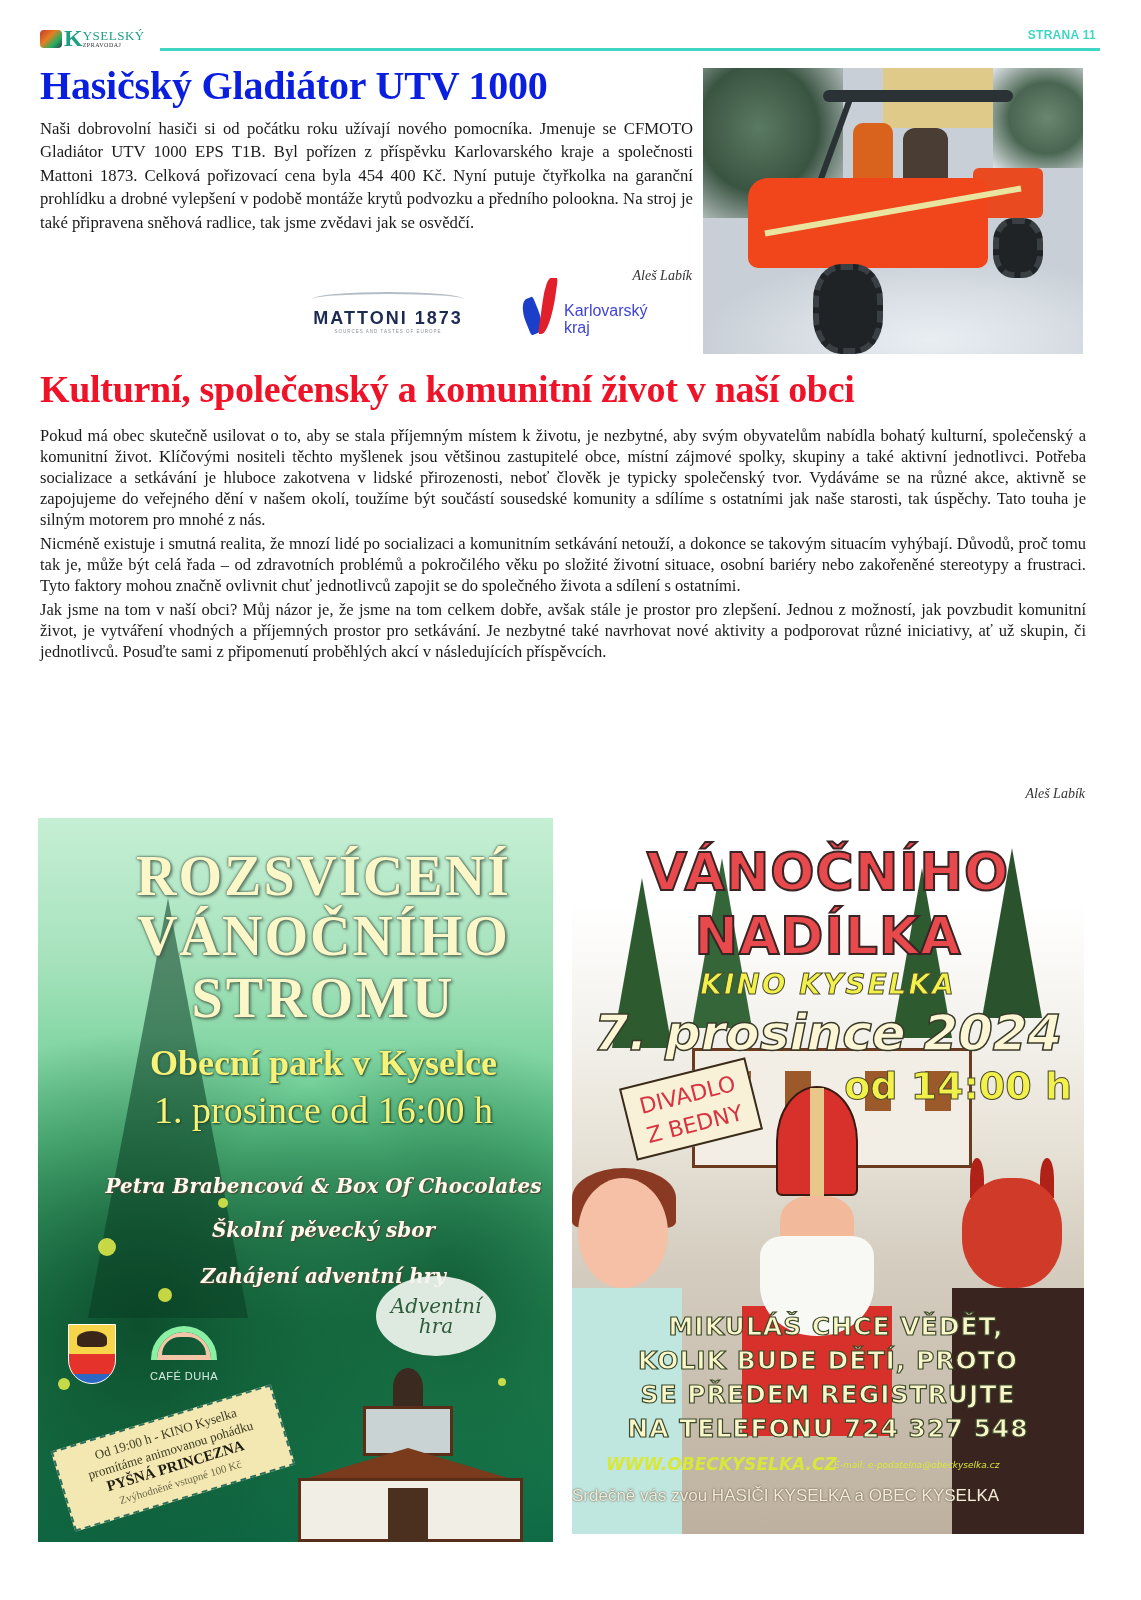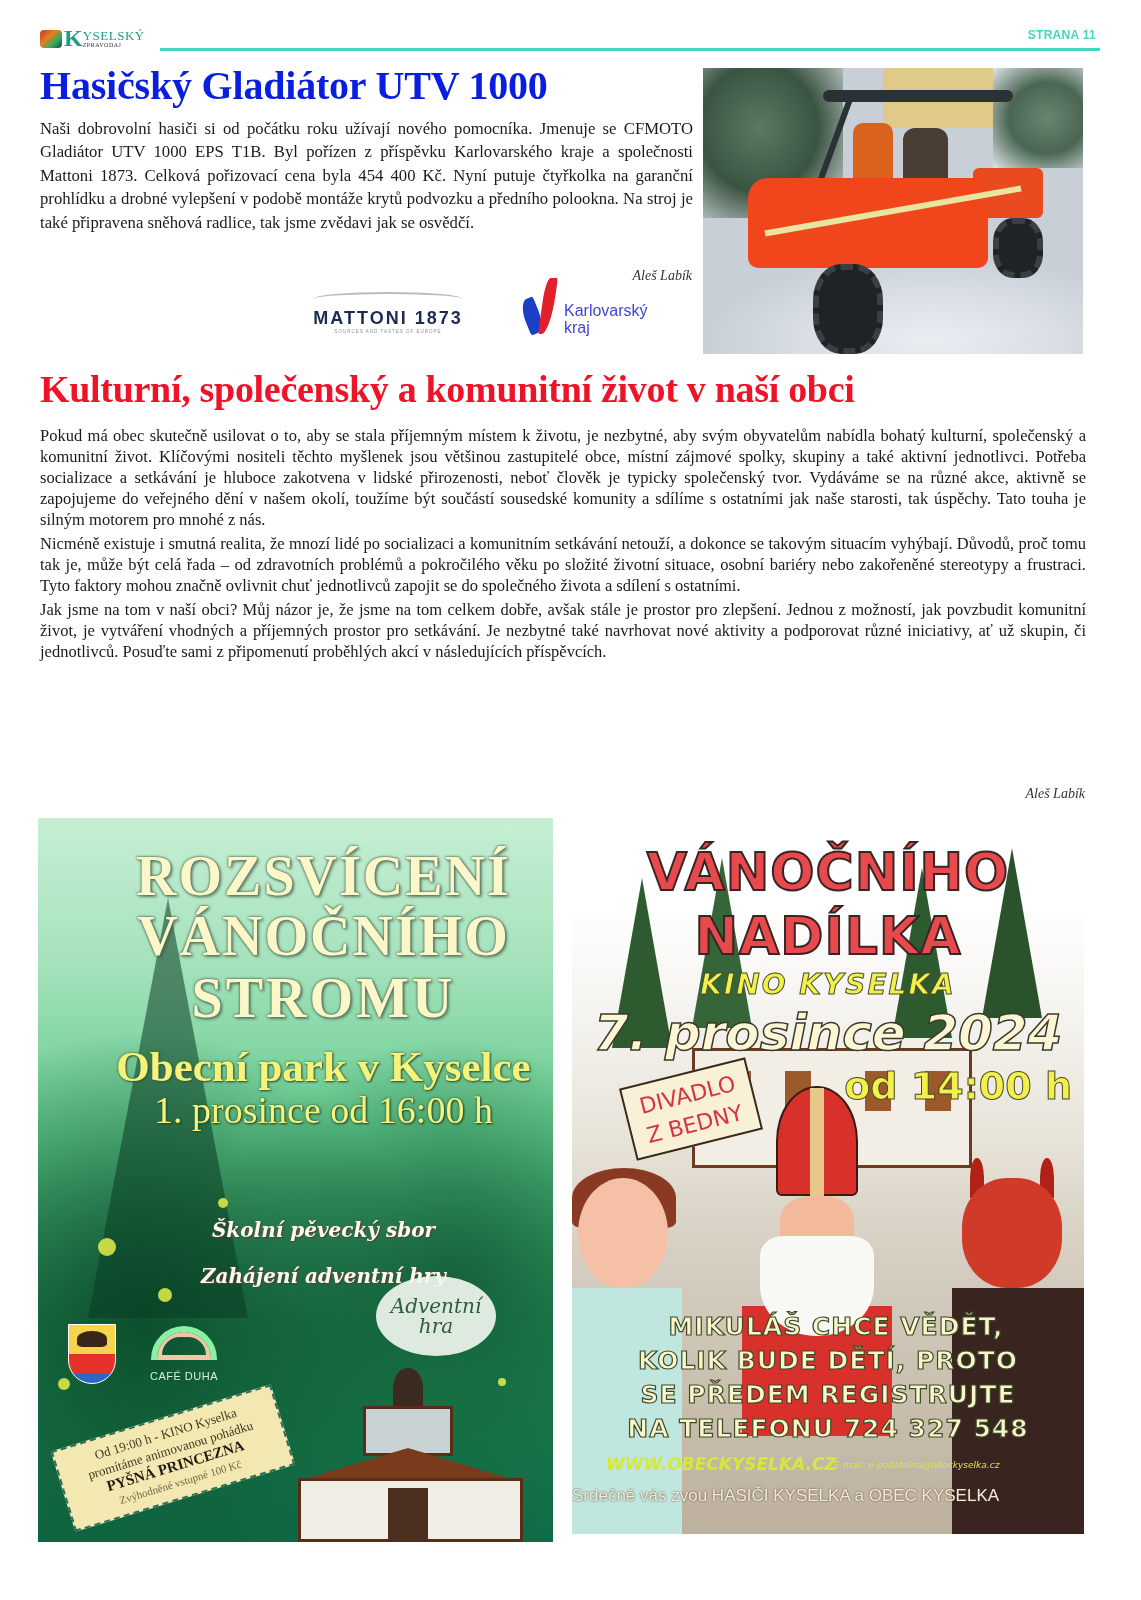--- a/index.html
+++ b/index.html
@@ -59,21 +59,21 @@
     background:
       radial-gradient(circle at 20% 70%, #0d4f2e 0%, rgba(13,79,46,0) 45%),
       radial-gradient(circle at 80% 65%, #14603a 0%, rgba(20,96,58,0) 40%),
       linear-gradient(180deg, #c6efd4 0%, #a5e2bc 20%, #5fc98a 45%, #1f8a52 70%, #0f6a46 100%); }
   .poster1 .tree { position: absolute; left: 50px; top: 80px; width: 0; height: 0; border-left: 80px solid transparent; border-right: 80px solid transparent; border-bottom: 420px solid rgba(10,60,35,0.55); }
   .poster1 .dot { position: absolute; border-radius: 50%; background: #e6f04a; opacity: 0.85; }
   .p1-line { position: absolute; left: 12px; width: 100%; text-align: center; white-space: nowrap; padding-left: 32px; }
   .p1-t1 { top: 26px; font-family: "Liberation Serif", serif; font-weight: bold; font-size: 56px; color: #fbf7c9; text-shadow: 0 0 3px #4f6b58, 0 0 2px #4f6b58, 2px 2px 3px rgba(60,80,60,0.6); letter-spacing: 2px; }
   .p1-t2 { top: 86px; font-family: "Liberation Serif", serif; font-weight: bold; font-size: 56px; color: #fbf7c9; text-shadow: 0 0 3px #4f6b58, 0 0 2px #4f6b58, 2px 2px 3px rgba(60,80,60,0.6); letter-spacing: 2px; }
   .p1-t3 { top: 148px; font-family: "Liberation Serif", serif; font-weight: bold; font-size: 56px; color: #fbf7c9; text-shadow: 0 0 3px #4f6b58, 0 0 2px #4f6b58, 2px 2px 3px rgba(60,80,60,0.6); letter-spacing: 3px; }
-  .p1-place { top: 224px; font-family: "Liberation Serif", serif; font-weight: bold; font-size: 43px; color: #f7f37a; text-shadow: 0 0 3px #3c6a45, 1px 1px 2px #2a4d33; }
+  .p1-place { top: 224px; font-family: "Liberation Serif", serif; font-weight: bold; font-size: 36px; color: #f7f37a; text-shadow: 0 0 3px #3c6a45, 1px 1px 2px #2a4d33; }
   .p1-date { top: 270px; font-family: "Liberation Serif", serif; font-size: 38px; color: #f7f37a; text-shadow: 0 0 3px #2a5a3a, 1px 1px 2px #1d4028; }
   .p1-prog { font-family: "DejaVu Serif", serif; font-style: italic; font-weight: bold; font-size: 20px; color: #fdfaf0; text-shadow: 0 0 2px #6a5a44, 1px 1px 1px #4a3d2a; }
   .p1-prog1 { top: 356px; }
   .p1-prog2 { top: 400px; }
   .p1-prog3 { top: 446px; }
   .adv-hra { position: absolute; left: 338px; top: 458px; width: 120px; height: 80px; border-radius: 50%; background: rgba(240,245,238,0.92); display: flex; align-items: center; justify-content: center; text-align: center; font-family: "DejaVu Serif", serif; font-style: italic; font-size: 20px; color: #2e5b3a; line-height: 20px; }
   .coat-shape { position: absolute; left: 30px; top: 506px; width: 48px; height: 60px; background: linear-gradient(180deg, #f7d54a 0%, #f7d54a 50%, #e5322b 50%, #e5322b 85%, #2c67c4 85%); border-radius: 0 0 24px 24px; border: 1px solid #fff; }
   .coat-shape::before { content: ""; position: absolute; left: 8px; top: 6px; width: 30px; height: 16px; background: #3a2618; border-radius: 50% 50% 20% 20%; }
   .cafe { position: absolute; left: 108px; top: 508px; width: 76px; height: 70px; text-align: center; }
   .cafe .rainbow { width: 66px; height: 34px; margin: 0 auto; border-radius: 34px 34px 0 0; border: 6px solid #8af0a3; border-bottom: none; box-shadow: inset 0 0 0 5px #f3c6a8; }
@@ -192,20 +192,21 @@
   <span class="dot" style="left:120px;top:470px;width:14px;height:14px"></span>
   <span class="dot" style="left:20px;top:560px;width:12px;height:12px"></span>
   <span class="dot" style="left:180px;top:380px;width:10px;height:10px"></span>
   <span class="dot" style="left:460px;top:560px;width:8px;height:8px"></span>
 
   <div class="p1-line p1-t1">ROZSVÍCENÍ</div>
   <div class="p1-line p1-t2">VÁNOČNÍHO</div>
   <div class="p1-line p1-t3">STROMU</div>
   <div class="p1-line p1-place">Obecní park v Kyselce</div>
   <div class="p1-line p1-date">1. prosince od 16:00 h</div>
+  <div class="p1-line p1-prog p1-prog1">Petra Brabencová &amp; Box Of Chocolates</div>
   <div class="p1-line p1-prog p1-prog2">Školní pěvecký sbor</div>
   <div class="p1-line p1-prog p1-prog3">Zahájení adventní hry</div>
 
   <div class="adv-hra">
     <div>
       <div>Adventní</div>
       <div>hra</div>
     </div>
   </div>
 

